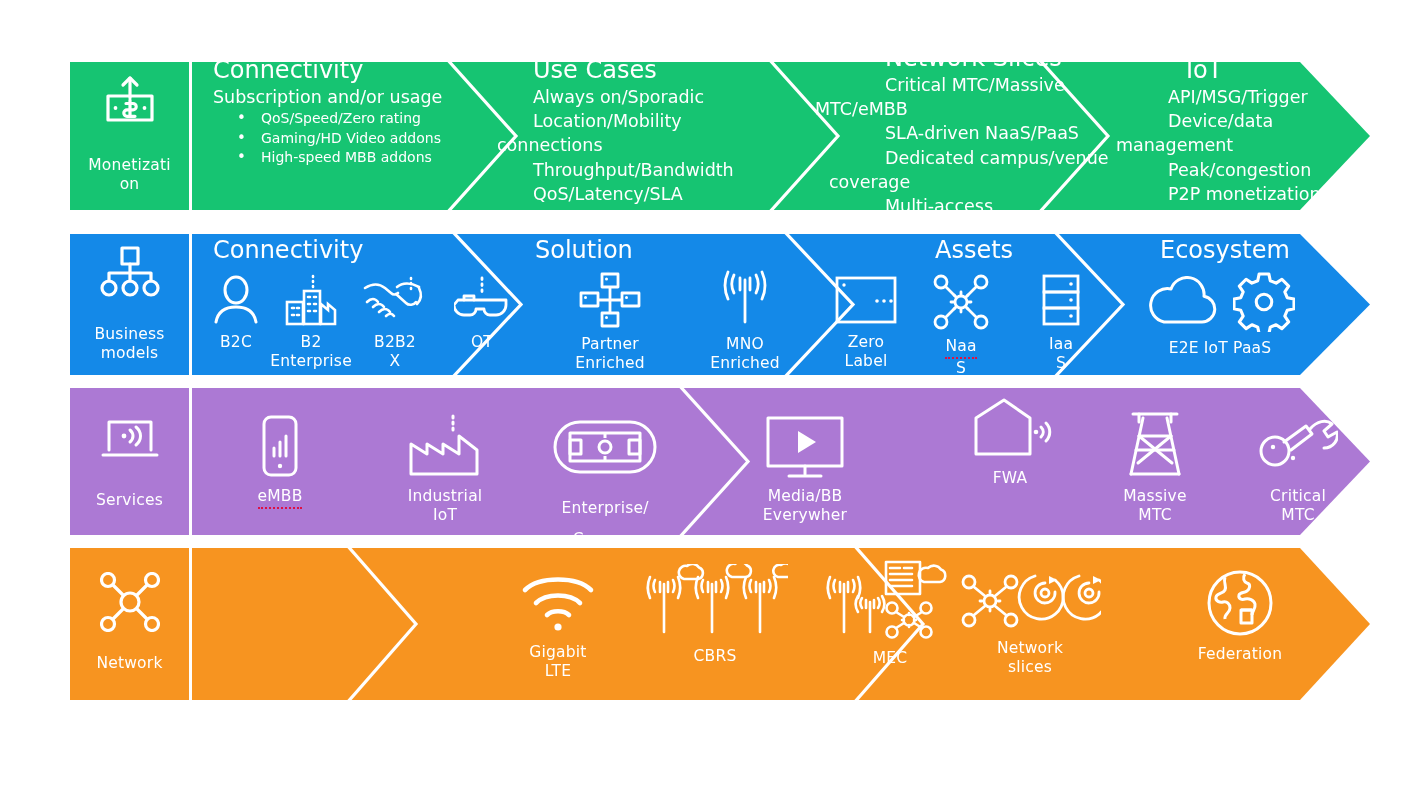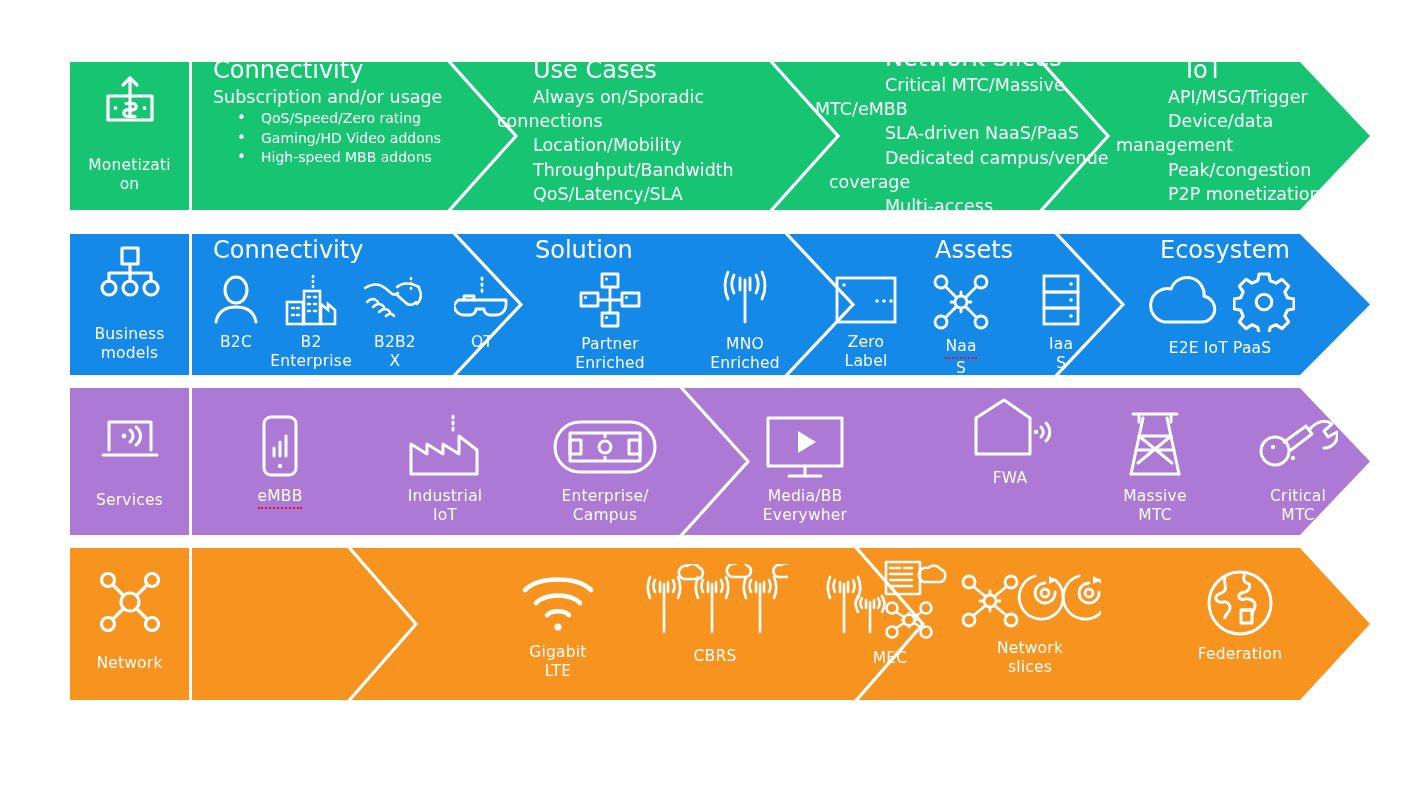--- a/index.html
+++ b/index.html
@@ -118,22 +118,22 @@
         <ul class="seg-bullets">
           <li>QoS/Speed/Zero rating</li>
           <li class="wrap2" style="width:228px;">Gaming/HD Video addons</li>
           <li>High-speed MBB addons</li>
         </ul>
       </div>
 
       <div class="seg-text" style="left:463px; top:-4px; width:300px;">
         <div class="seg-head">Use Cases</div>
         <div class="seg-line">Always on/Sporadic</div>
+        <div class="seg-line">Location/Mobility</div>
         <div class="seg-line" style="margin-left:-36px;">connections</div>
-        <div class="seg-line">Location/Mobility</div>
         <div class="seg-line">Throughput/Bandwidth</div>
         <div class="seg-line">QoS/Latency/SLA</div>
       </div>
 
       <div class="seg-text" style="left:745px; top:-16px; width:330px;">
         <div class="seg-head" style="margin-left:70px;">Network Slices</div>
         <div class="seg-line" style="margin-left:70px;">Critical MTC/Massive</div>
         <div class="seg-line" style="margin-left:0px;"><span>MTC/eMBB</span></div>
         <div class="seg-line" style="margin-left:70px;">SLA-driven NaaS/PaaS</div>
         <div class="seg-line" style="margin-left:70px;">Dedicated campus/venue</div>
@@ -348,21 +348,21 @@
 
       <div class="cell" style="left:310px; top:26px; width:130px;">
         <svg width="76" height="66" viewBox="0 0 76 66" fill="none" stroke="#fff" stroke-width="3" stroke-linejoin="round" stroke-linecap="round">
           <path d="M46 2 v2 M46 8 v2 M46 14 v2"></path>
           <path d="M4 60 V30 l16 10 V30 l16 10 V30 l16 10 V22 l18 14 v24 z"></path>
         </svg>
         <span class="cap">Industrial</span>
         <span class="cap" style="margin-top:0">IoT</span>
       </div>
 
-      <div class="cell" style="left:460px; top:26px; width:150px;">
+      <div class="cell" style="left:460px; top:26px; width:150px;gap:12px;">
         <svg width="106" height="66" viewBox="0 0 106 66" fill="none" stroke="#fff" stroke-width="3" stroke-linejoin="round">
           <rect x="3" y="8" width="100" height="50" rx="25"></rect>
           <rect x="18" y="19" width="70" height="28"></rect>
           <path d="M53 19 v5 M53 42 v5"></path>
           <circle cx="53" cy="33" r="6"></circle>
           <rect x="18" y="26" width="11" height="14"></rect>
           <rect x="77" y="26" width="11" height="14"></rect>
         </svg>
         <span class="cap">Enterprise/</span>
         <span class="cap" style="margin-top:0">Campus</span>

